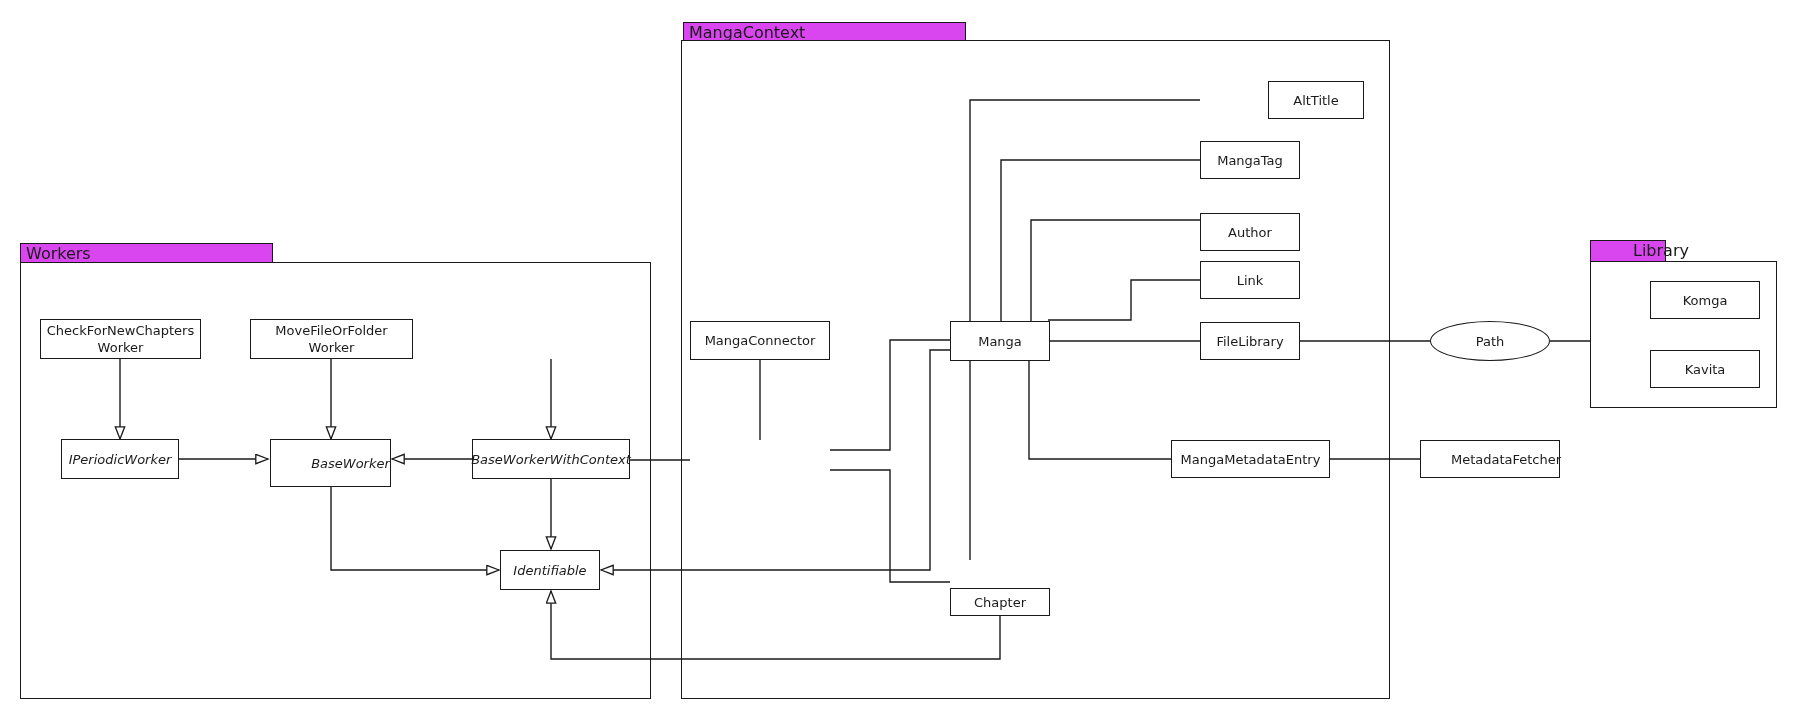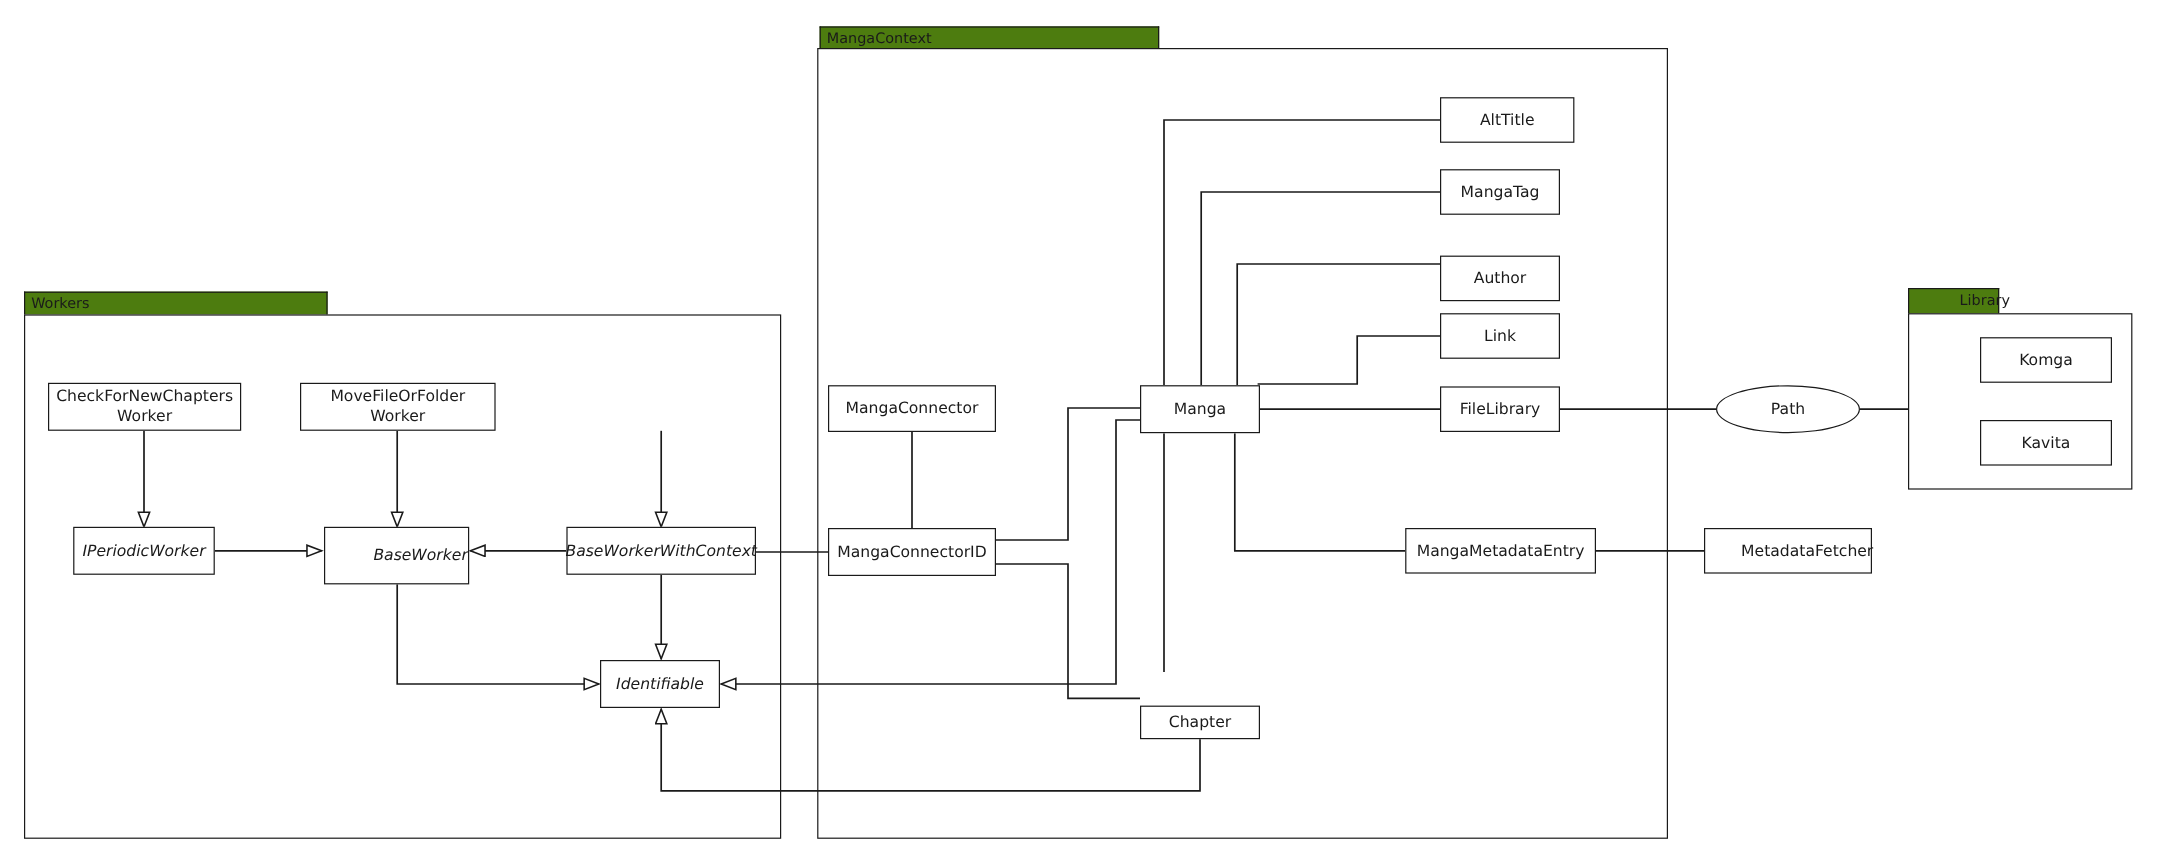--- a/index.html
+++ b/index.html
@@ -3,22 +3,22 @@
 <meta charset="utf-8">
 <style>
   html,body{margin:0;padding:0;background:#ffffff;}
   #canvas{
     position:relative;width:1800px;height:720px;background:#ffffff;
     font-family:"DejaVu Sans","Liberation Sans",sans-serif;
     color:#1a1a1a;overflow:hidden;
   }
   .pkg-tab{
     position:absolute;border:1.5px solid #1a1a1a;border-bottom:none;
-    background:#4d7c0f;box-sizing:border-box;
-    font-size:12px;line-height:17px;padding:1px 0 0 5px;white-space:nowrap;
+    background:#d946ef;box-sizing:border-box;
+    font-size:16px;line-height:17px;padding:1px 0 0 5px;white-space:nowrap;
   }
   .pkg-body{
     position:absolute;border:1.5px solid #1a1a1a;background:transparent;
     box-sizing:border-box;
   }
   #edge-layer{position:absolute;left:0;top:0;}
   .node{
     position:absolute;border:1.5px solid #1a1a1a;background:#ffffff;
     box-sizing:border-box;display:flex;align-items:center;justify-content:center;
     font-size:13px;line-height:17px;text-align:center;white-space:pre-line;
@@ -96,30 +96,27 @@
   </div>
   <div class="node iface" style="left:472px;top:439px;width:158px;height:40px;">
     <span class="lbl">BaseWorkerWithContext</span>
   </div>
   <div class="node iface" style="left:500px;top:550px;width:100px;height:40px;">
     <span class="lbl">Identifiable</span>
   </div>
   <div class="node" style="left:690px;top:321px;width:140px;height:39px;">
     <span class="lbl">MangaConnector</span>
   </div>
-  <div class="node" style="left:690px;top:440px;width:140px;height:40px;">
-    <span class="lbl">MangaConnectorID</span>
-  </div>
   <div class="node" style="left:950px;top:321px;width:100px;height:40px;">
     <span class="lbl">Manga</span>
   </div>
   <div class="node" style="left:950px;top:588px;width:100px;height:28px;">
     <span class="lbl">Chapter</span>
   </div>
-  <div class="node" style="left:1200px;top:81px;width:112px;height:38px;">
+  <div class="node" style="left:1268px;top:81px;width:96px;height:38px;">
     <span class="lbl">AltTitle</span>
   </div>
   <div class="node" style="left:1200px;top:141px;width:100px;height:38px;">
     <span class="lbl">MangaTag</span>
   </div>
   <div class="node" style="left:1200px;top:201px;width:100px;height:38px;margin-top:12px;">
     <span class="lbl">Author</span>
   </div>
   <div class="node" style="left:1200px;top:261px;width:100px;height:38px;">
     <span class="lbl">Link</span>

